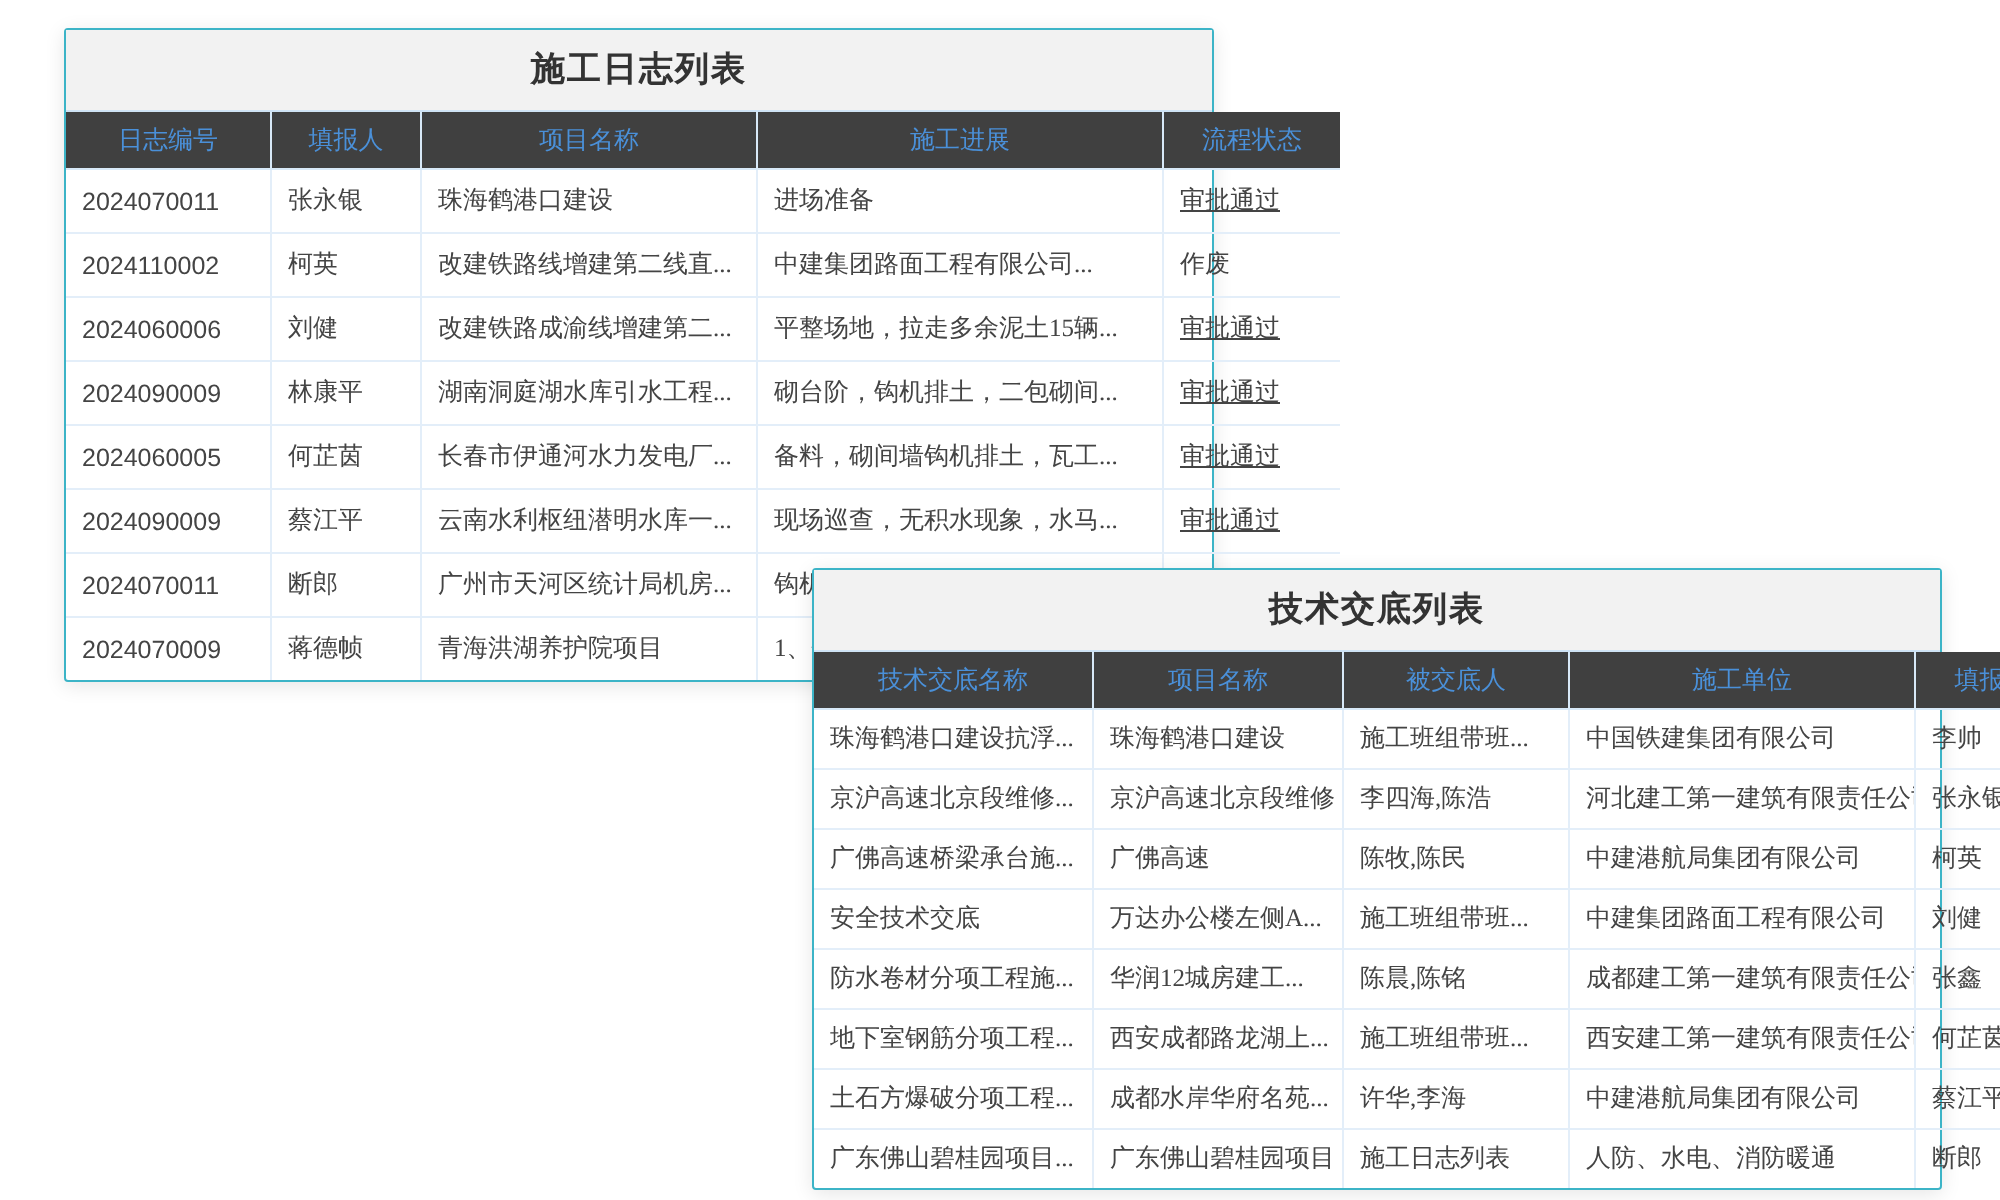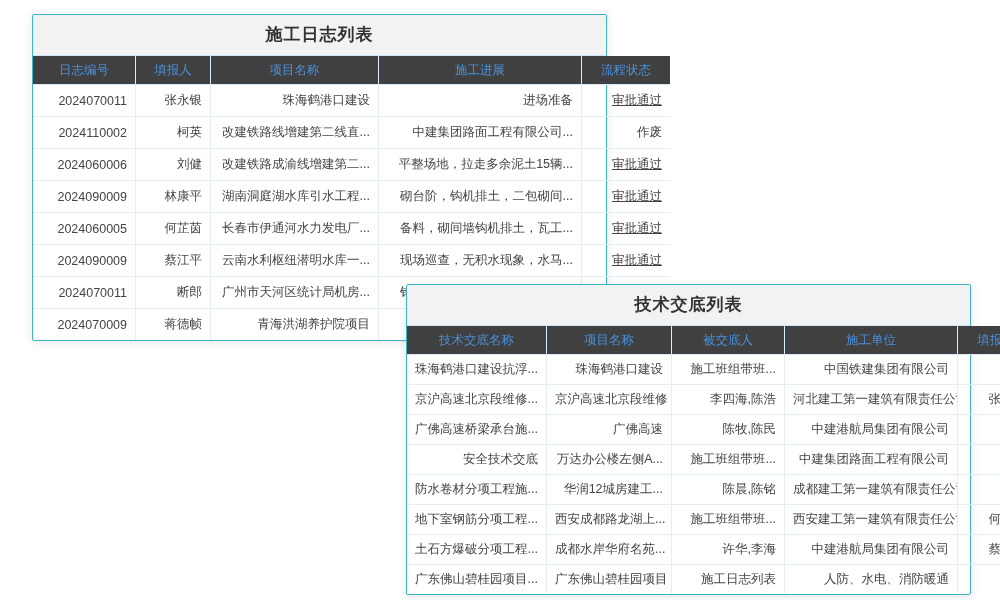--- a/index.html
+++ b/index.html
@@ -40,22 +40,22 @@
   .panel-log th:nth-child(4){width:190px;}
   .panel-log th:nth-child(5){width:76px;}
   .panel-disclosure th:nth-child(1){width:127px;}
   .panel-disclosure th:nth-child(2){width:112px;}
   .panel-disclosure th:nth-child(3){width:100px;}
   .panel-disclosure th:nth-child(4){width:160px;}
   .panel-disclosure th:nth-child(5){width:64px;}
   
   .t-link{color:#4a90d9;cursor:pointer;}
   .t-text{color:#444444;}
-  .a-center{text-align:right;}
-  .a-left{text-align:right;}
+  .a-center{text-align:left;}
+  .a-left{text-align:left;font-family:Liberation Serif, serif;}
   .t-status{font-size:12.5px;cursor:pointer;}
   .s-approved{color:#27b148;text-decoration:underline;}
   .s-voided{color:#d9952f;}
   .s-unsubmitted{color:#e07b30;}
 </style>
 </head>
 <body>
 
 <div class="panel panel-log">
   <div class="panel-title">施工日志列表</div>

